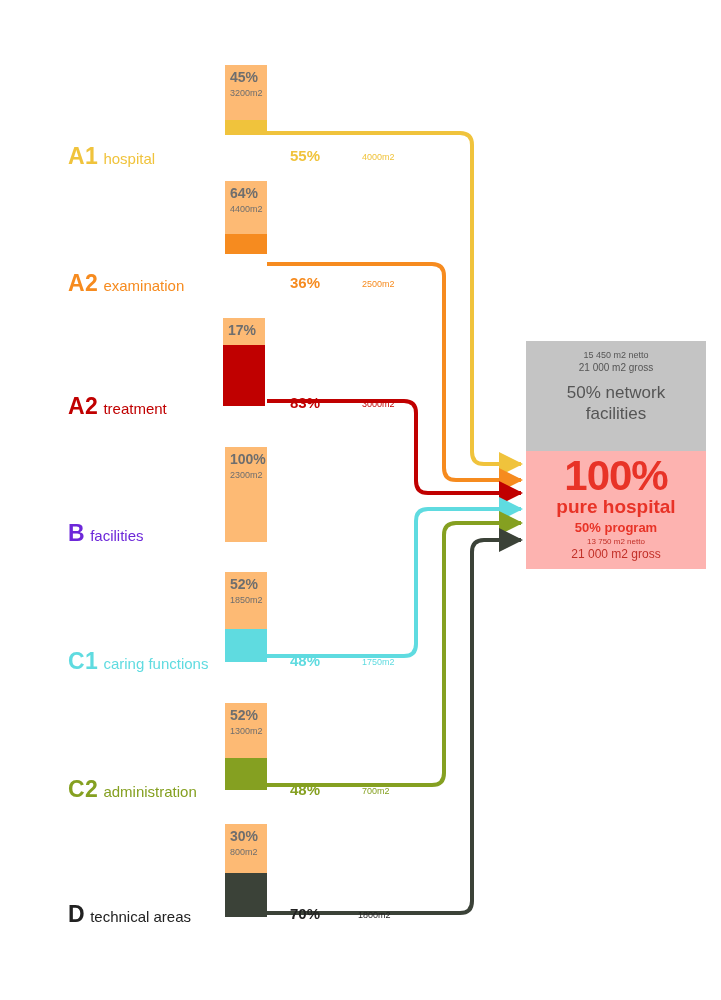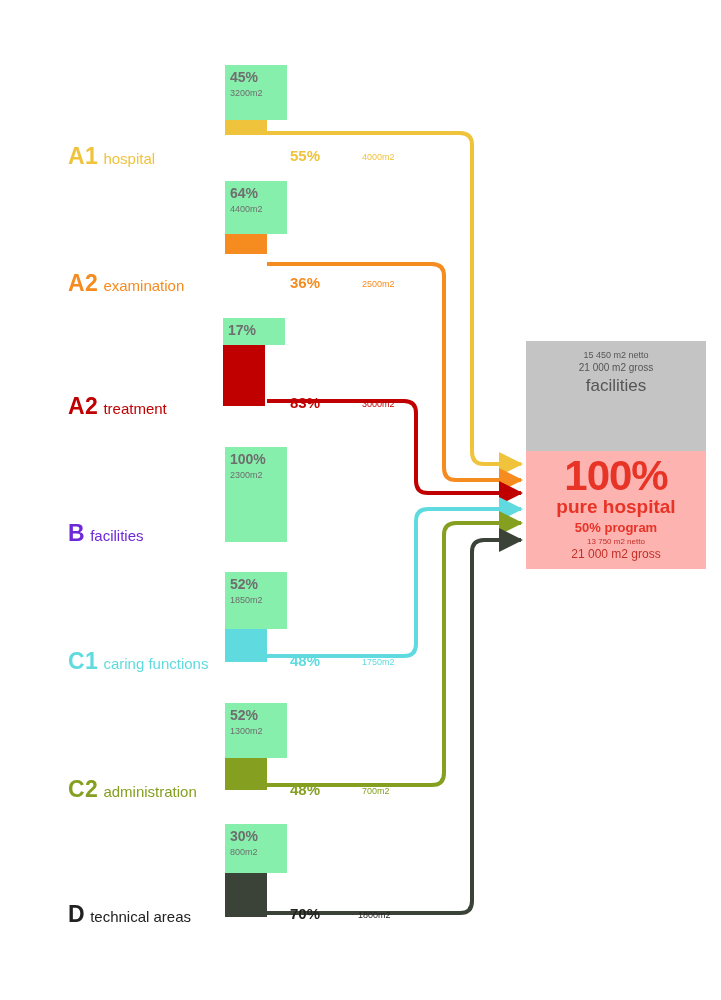--- a/index.html
+++ b/index.html
@@ -47,22 +47,22 @@
     margin-left: 5px;
   }
   .bar-stack {
     position: absolute;
     width: 42px;
   }
   .bar-grey {
     position: absolute;
     left: 0;
     top: 0;
-    width: 62px;
-    background: #86efac;
+    width: 42px;
+    background: #fdba74;
     box-sizing: border-box;
   }
   .bar-color {
     position: absolute;
     left: 0;
     width: 42px;
   }
   .grey-pct {
     position: absolute;
     left: 5px;
@@ -296,20 +296,21 @@
       <div class="bar-color" style="top:49px; height:44px; background:#3b4238;"></div>
     </div>
     <div class="flow-pct" style="left:290px; top:905px; color:#222222;">70%</div>
     <div class="flow-area" style="left:358px; top:910px; color:#222222;">1800m2</div>
   </div>
 
   <div class="target" style="left:526px; top:341px; width:180px; height:228px;">
     <div class="target-top" style="height:110px;">
       <div class="target-netto">15 450 m2 netto</div>
       <div class="target-gross">21 000 m2 gross</div>
+      <div class="target-net-label">50% network</div>
       <div class="target-net-label" style="padding-top:0;">facilities</div>
     </div>
     <div class="target-bottom" style="top:110px; height:118px;">
       <div class="target-100">100%</div>
       <div class="target-pure">pure hospital</div>
       <div class="target-program">50% program</div>
       <div class="target-sub1">13 750 m2 netto</div>
       <div class="target-sub2">21 000 m2 gross</div>
     </div>
   </div>

